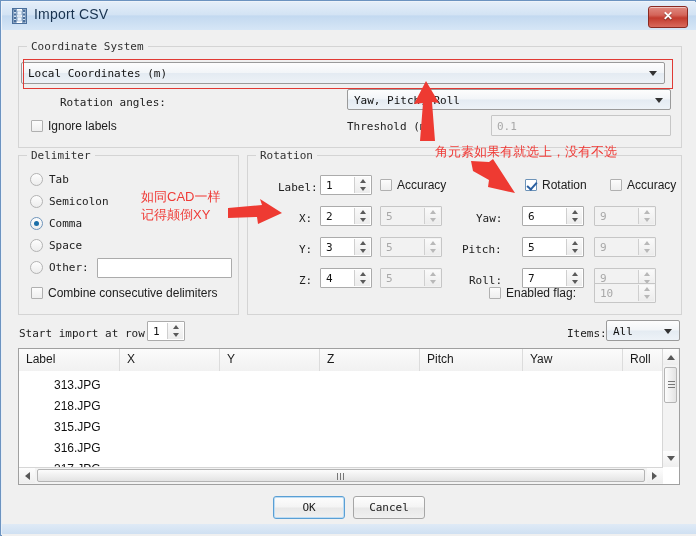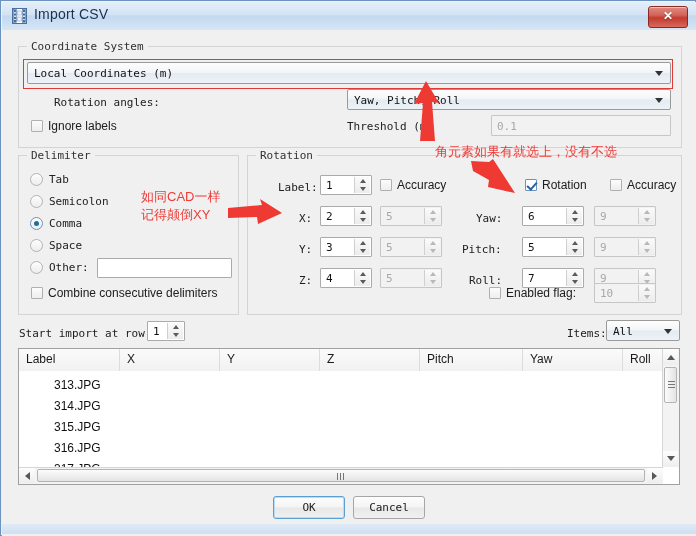--- a/index.html
+++ b/index.html
@@ -322,26 +322,26 @@
       <span class="x">✕</span>
     </div>
   </div>
 
   <div id="client">
 
     <div class="group" style="left:16px;top:16px;width:662px;height:100px;">
       <span class="glabel">Coordinate System</span>
     </div>
 
-    <div class="combo" style="left:25px;top:32px;width:644px;height:22px;">
+    <div class="combo" style="left:19px;top:32px;width:644px;height:22px;">
       <span class="ctext">Local Coordinates (m)</span>
       <span class="arrow"></span>
     </div>
 
-    <span class="lbl" style="left:38px;top:66px;padding-left:14px;">Rotation angles:</span>
+    <span class="lbl" style="left:44px;top:66px;padding-left:14px;">Rotation angles:</span>
 
     <div class="combo" style="left:345px;top:59px;width:324px;height:21px;">
       <span class="ctext">Yaw, Pitch, Roll</span>
       <span class="arrow"></span>
     </div>
 
     <div class="chk" style="left:29px;top:90px;">
       <span class="box"></span>
       <span class="txt">Ignore labels</span>
     </div>
@@ -544,21 +544,21 @@
         <div class="hcell" style="left:504px;width:100px;">Yaw</div>
         <div class="hcell" style="left:401px;width:103px;">Pitch</div>
         <div class="hcell" style="left:604px;width:40px;">Roll</div>
       </div>
 
       <div id="table-body">
         <div class="trow" style="top:4px;">
           <span class="tcell" style="left:28px;">313.JPG</span>
         </div>
         <div class="trow" style="top:25px;">
-          <span class="tcell" style="left:28px;">314.JPG</span>
+          <span class="tcell" style="left:28px;">218.JPG</span>
         </div>
         <div class="trow" style="top:46px;">
           <span class="tcell" style="left:28px;">315.JPG</span>
         </div>
         <div class="trow" style="top:67px;">
           <span class="tcell" style="left:28px;">316.JPG</span>
         </div>
         <div class="trow" style="top:88px;">
           <span class="tcell" style="left:28px;">317.JPG</span>
         </div>

